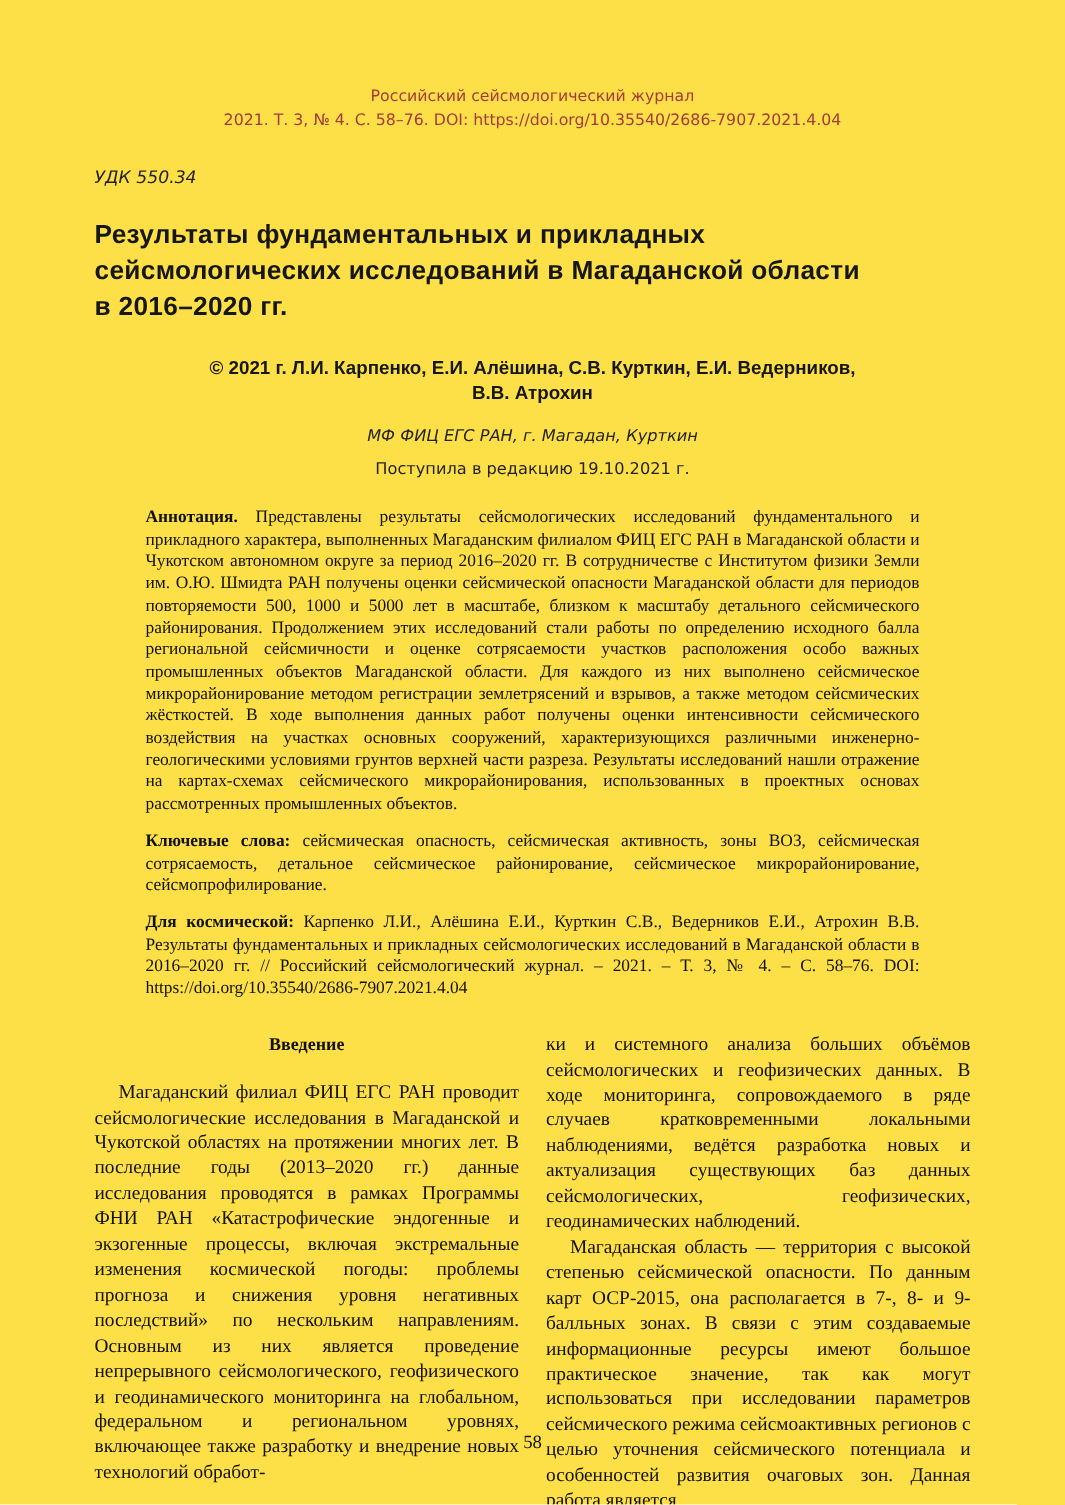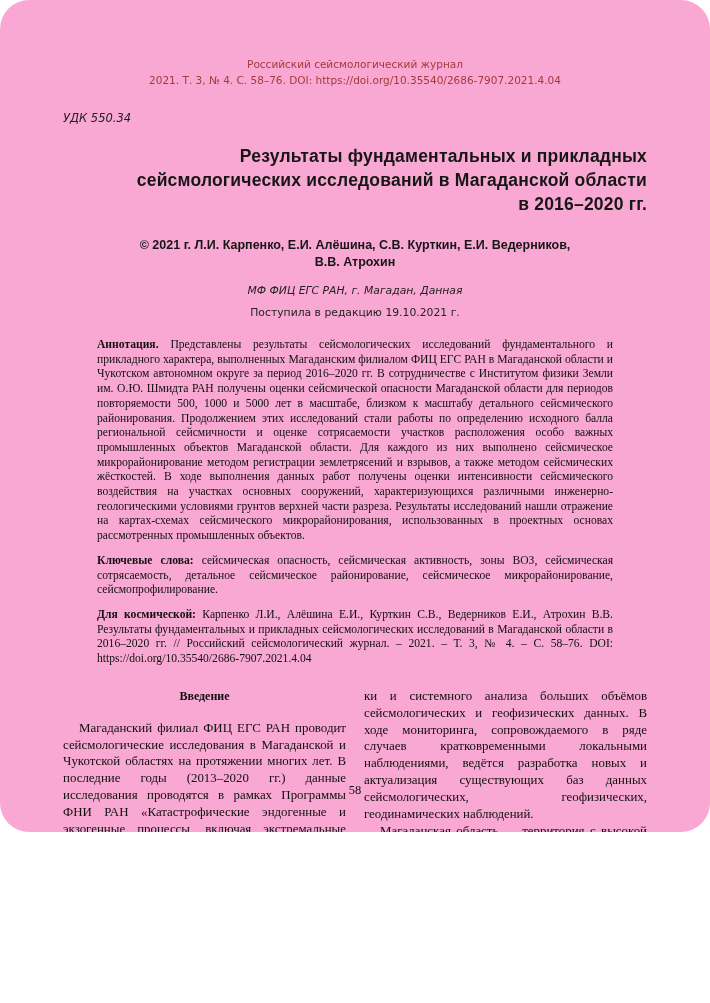--- a/index.html
+++ b/index.html
@@ -1,43 +1,42 @@
 <!DOCTYPE html>
 <html lang="ru"><head>
 <meta charset="utf-8">
 <style>
   html, body { margin: 0; padding: 0; background: #ffffff; }
   .page {
     position: relative;
     width: 710px;
-    height: 832px;
+    height: 1003px;
     margin: 0 auto;
-    background: #f9a8d4;
+    background: #fde047;
     box-sizing: border-box;
     padding: 56px 63px 0;
     overflow: hidden;
-    border-radius: 29px;
   }
   .journal-header {
     text-align: center;
     font-family: "DejaVu Sans", sans-serif;
     font-size: 10.5px;
     line-height: 16px;
     color: #a43a3a;
   }
   .udc {
     margin-top: 23px;
     font-family: "DejaVu Sans", sans-serif;
     font-style: italic;
     font-size: 11.5px;
     color: #222222;
   }
   .title {
     margin: 19px 0 0;
-    text-align: right;
+    text-align: left;
     font-family: "Liberation Sans", sans-serif;
     font-weight: bold;
     font-size: 17.5px;
     line-height: 24px;
     letter-spacing: 0.2px;
     color: #161616;
     white-space: pre-line;
   }
   .authors {
     margin-top: 21px;
@@ -118,21 +117,21 @@
 
   <div class="udc">УДК 550.34</div>
 
   <h1 class="title">Результаты фундаментальных и прикладных
 сейсмологических исследований в Магаданской области
 в 2016–2020 гг.</h1>
 
   <div class="authors">© 2021 г. Л.И. Карпенко, Е.И. Алёшина, С.В. Курткин, Е.И. Ведерников,
 В.В. Атрохин</div>
 
-  <div class="affiliation">МФ ФИЦ ЕГС РАН, г. Магадан, Данная</div>
+  <div class="affiliation">МФ ФИЦ ЕГС РАН, г. Магадан, Курткин</div>
 
   <div class="received">Поступила в редакцию 19.10.2021 г.</div>
 
   <section class="abstract">
     <p><b>Аннотация.</b> <span>Представлены результаты сейсмологических исследований фундаментального и прикладного характера, выполненных Магаданским филиалом ФИЦ ЕГС РАН в Магаданской области и Чукотском автономном округе за период 2016–2020 гг. В сотрудничестве с Институтом физики Земли им. О.Ю. Шмидта РАН получены оценки сейсмической опасности Магаданской области для периодов повторяемости 500, 1000 и 5000 лет в масштабе, близком к масштабу детального сейсмического районирования. Продолжением этих исследований стали работы по определению исходного балла региональной сейсмичности и оценке сотрясаемости участков расположения особо важных промышленных объектов Магаданской области. Для каждого из них выполнено сейсмическое микрорайонирование методом регистрации землетрясений и взрывов, а также методом сейсмических жёсткостей. В ходе выполнения данных работ получены оценки интенсивности сейсмического воздействия на участках основных сооружений, характеризующихся различными инженерно-геологическими условиями грунтов верхней части разреза. Результаты исследований нашли отражение на картах-схемах сейсмического микрорайонирования, использованных в проектных основах рассмотренных промышленных объектов.</span></p>
     <p><b>Ключевые слова:</b> <span>сейсмическая опасность, сейсмическая активность, зоны ВОЗ, сейсмическая сотрясаемость, детальное сейсмическое районирование, сейсмическое микрорайонирование, сейсмопрофилирование.</span></p>
     <p><b>Для космической:</b> <span>Карпенко Л.И., Алёшина Е.И., Курткин С.В., Ведерников Е.И., Атрохин В.В. Результаты фундаментальных и прикладных сейсмологических исследований в Магаданской области в 2016–2020 гг. // Российский сейсмологический журнал. – 2021. – Т. 3, № 4. – С. 58–76. DOI: https://doi.org/10.35540/2686-7907.2021.4.04</span></p>
   </section>
 
   <section class="columns">

